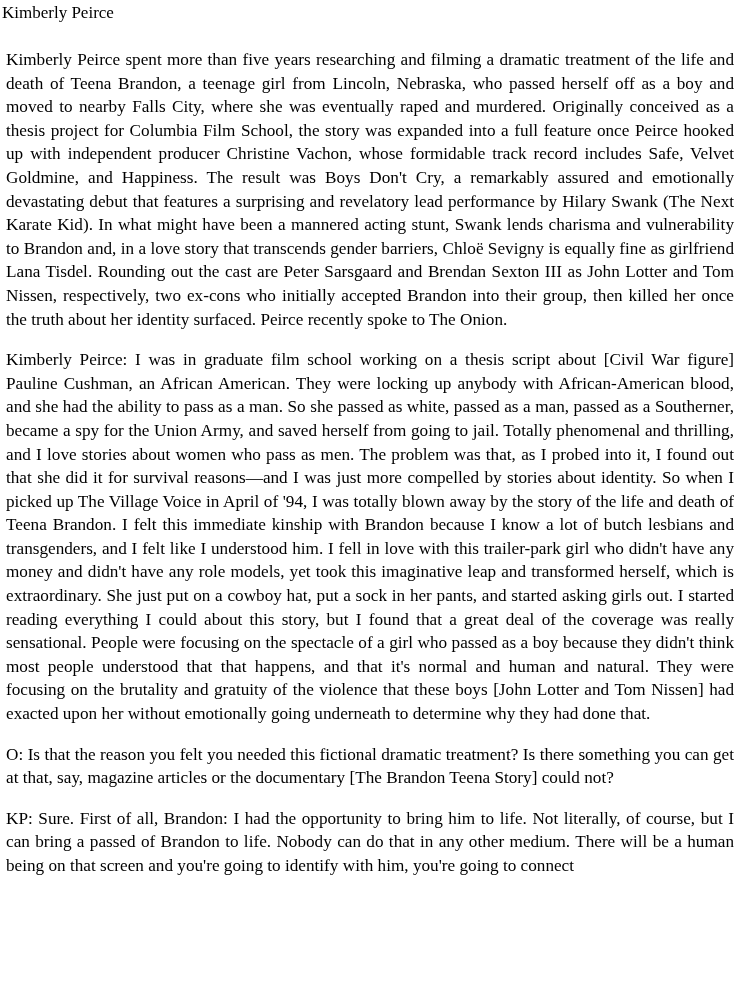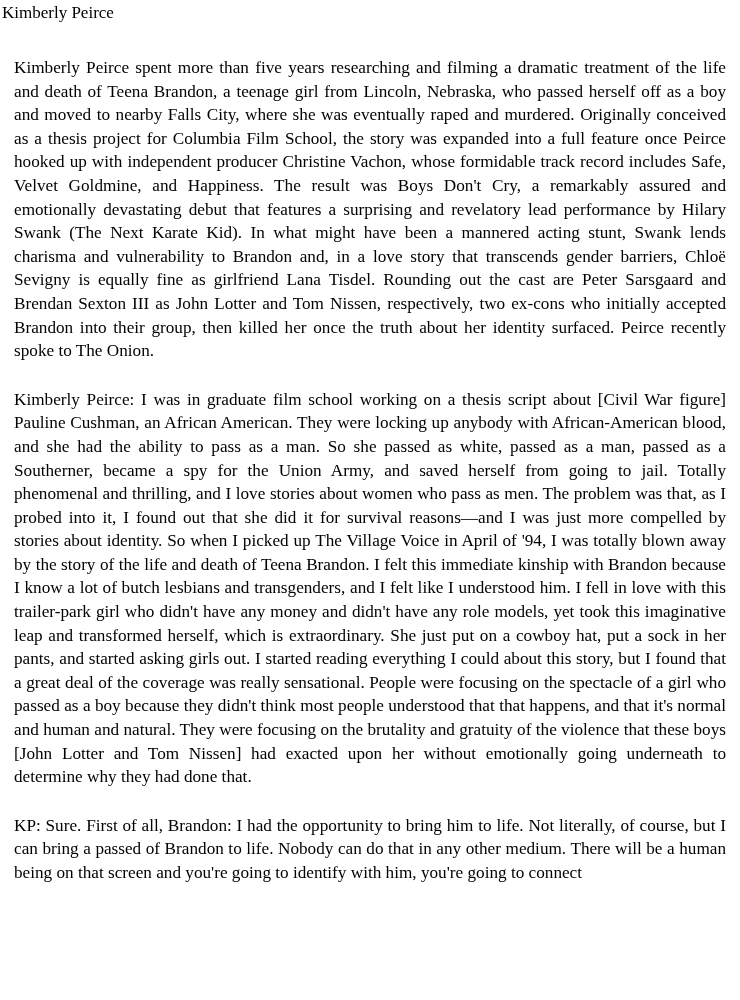--- a/index.html
+++ b/index.html
@@ -25,21 +25,21 @@
     margin: 0;
     white-space: nowrap;
   }
   .headline.first {
     
     margin-top: -5px;
   }
   .para {
     font-size: 17.2px;
     line-height: 23.6px;
-    margin: 12px;
+    margin: 4px;
     padding-top: 13px;
     text-align: justify;
     text-justify: inter-word;
     hyphens: none;
     -webkit-hyphens: none;
   }
   .para.nojustify {
     text-align: left;
   }
 </style>
@@ -48,16 +48,17 @@
 
 <div id="doc">
 
   <p class="headline first">Kimberly Peirce</p>
 
 
 
   <div>
     <p class="para">Kimberly Peirce spent more than five years researching and filming a dramatic treatment of the life and death of Teena Brandon, a teenage girl from Lincoln, Nebraska, who passed herself off as a boy and moved to nearby Falls City, where she was eventually raped and murdered. Originally conceived as a thesis project for Columbia Film School, the story was expanded into a full feature once Peirce hooked up with independent producer Christine Vachon, whose formidable track record includes Safe, Velvet Goldmine, and Happiness. The result was Boys Don't Cry, a remarkably assured and emotionally devastating debut that features a surprising and revelatory lead performance by Hilary Swank (The Next Karate Kid). In what might have been a mannered acting stunt, Swank lends charisma and vulnerability to Brandon and, in a love story that transcends gender barriers, Chloë Sevigny is equally fine as girlfriend Lana Tisdel. Rounding out the cast are Peter Sarsgaard and Brendan Sexton III as John Lotter and Tom Nissen, respectively, two ex-cons who initially accepted Brandon into their group, then killed her once the truth about her identity surfaced. Peirce recently spoke to The Onion.</p>
     <p class="para">Kimberly Peirce: I was in graduate film school working on a thesis script about [Civil War figure] Pauline Cushman, an African American. They were locking up anybody with African-American blood, and she had the ability to pass as a man. So she passed as white, passed as a man, passed as a Southerner, became a spy for the Union Army, and saved herself from going to jail. Totally phenomenal and thrilling, and I love stories about women who pass as men. The problem was that, as I probed into it, I found out that she did it for survival reasons—and I was just more compelled by stories about identity. So when I picked up The Village Voice in April of '94, I was totally blown away by the story of the life and death of Teena Brandon. I felt this immediate kinship with Brandon because I know a lot of butch lesbians and transgenders, and I felt like I understood him. I fell in love with this trailer-park girl who didn't have any money and didn't have any role models, yet took this imaginative leap and transformed herself, which is extraordinary. She just put on a cowboy hat, put a sock in her pants, and started asking girls out. I started reading everything I could about this story, but I found that a great deal of the coverage was really sensational. People were focusing on the spectacle of a girl who passed as a boy because they didn't think most people understood that that happens, and that it's normal and human and natural. They were focusing on the brutality and gratuity of the violence that these boys [John Lotter and Tom Nissen] had exacted upon her without emotionally going underneath to determine why they had done that.</p>
+    <p class="para">O: Is that the reason you felt you needed this fictional dramatic treatment? Is there something you can get at that, say, magazine articles or the documentary [The Brandon Teena Story] could not?</p>
     <p class="para">KP: Sure. First of all, Brandon: I had the opportunity to bring him to life. Not literally, of course, but I can bring a passed of Brandon to life. Nobody can do that in any other medium. There will be a human being on that screen and you're going to identify with him, you're going to connect</p>
   </div>
 
 </div>
 
 </body></html>

